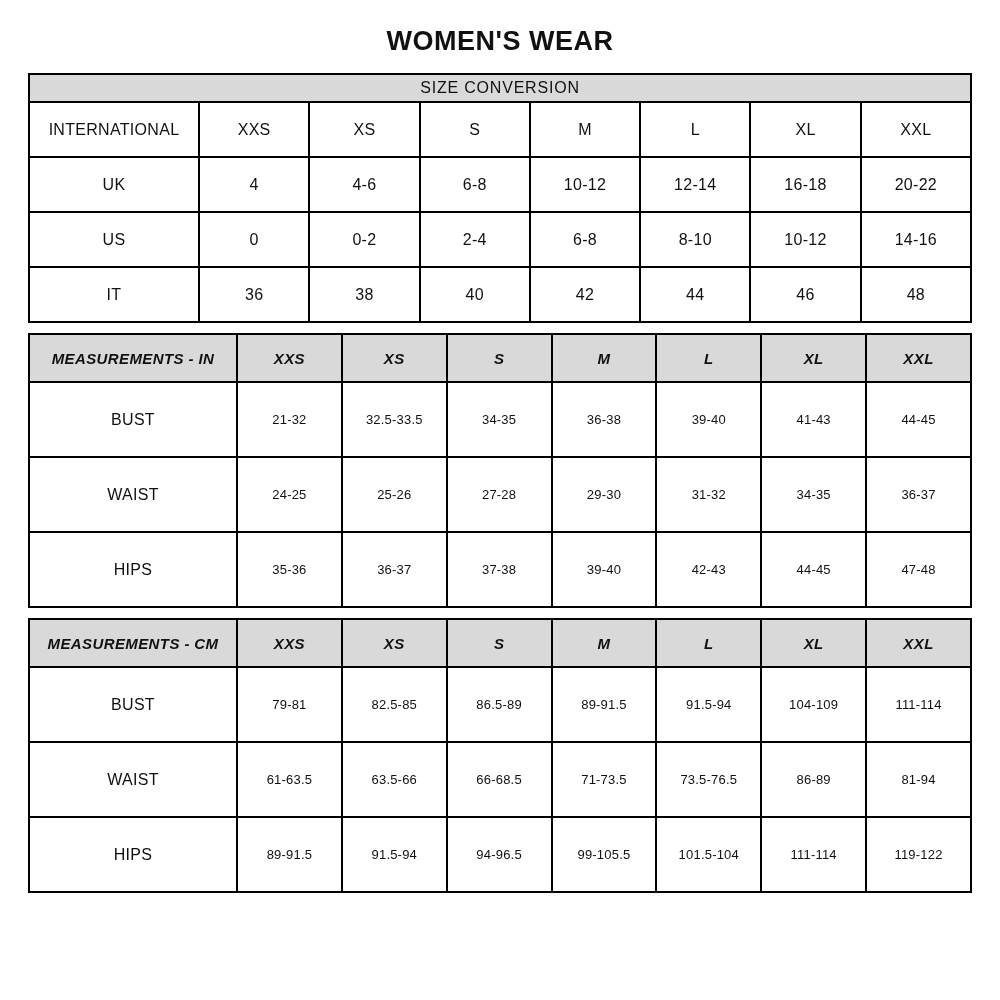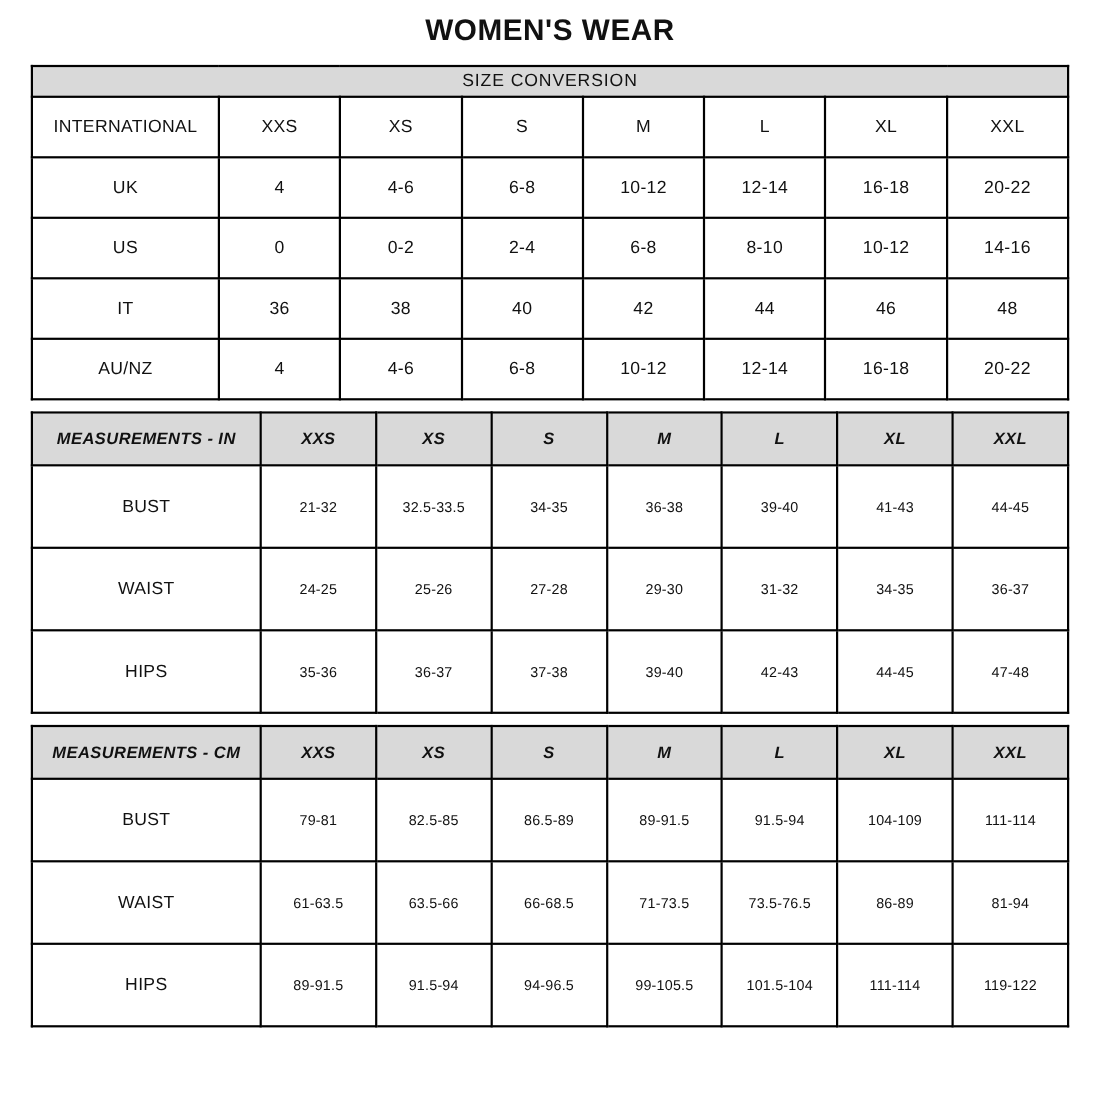--- a/index.html
+++ b/index.html
@@ -3,21 +3,21 @@
 <meta charset="utf-8">
 <style>
   * { box-sizing: border-box; }
   html, body {
     margin: 0; padding: 0;
     width: 1000px; height: 1000px;
     background: #ffffff;
     font-family: "Liberation Sans", sans-serif;
     color: #111111;
   }
-  .page { width: 944px; margin: 0 auto; padding-top: 4px; }
+  .page { width: 944px; margin: 0 auto; padding-top: 18px; }
   .page-title {
     text-align: center;
     font-size: 27px;
     font-weight: bold;
     letter-spacing: 0.5px;
     margin: 8px 0 16px 0;
   }
   table {
     border-collapse: collapse;
     width: 100%;
@@ -105,30 +105,20 @@
       <tr>
         <td>IT</td>
         <td>36</td>
         <td>38</td>
         <td>40</td>
         <td>42</td>
         <td>44</td>
         <td>46</td>
         <td>48</td>
       </tr>
-      <tr>
-        <td>AU/NZ</td>
-        <td>4</td>
-        <td>4-6</td>
-        <td>6-8</td>
-        <td>10-12</td>
-        <td>12-14</td>
-        <td>16-18</td>
-        <td>20-22</td>
-      </tr>
     </tbody>
   </table>
 
   <table class="tm">
     <colgroup>
         <col style="width:208px">
         <col span="7">
       </colgroup>
     <thead>
       <tr>

